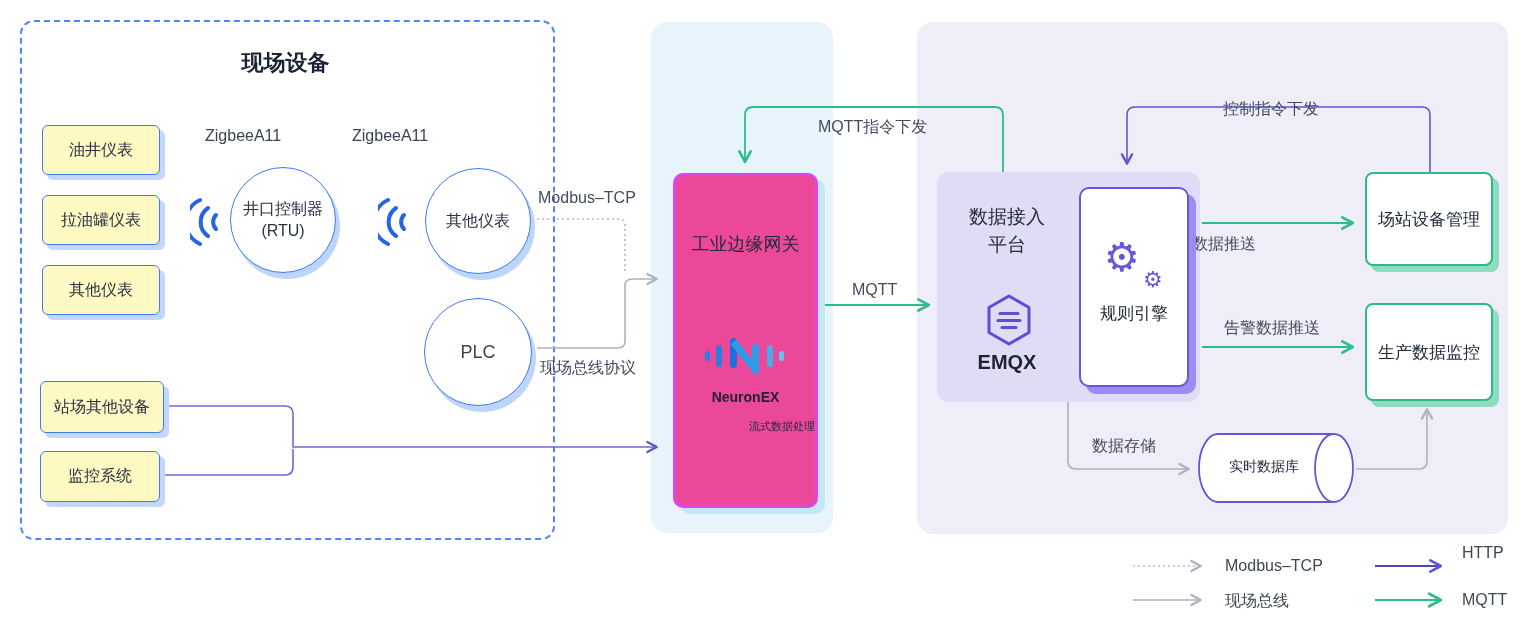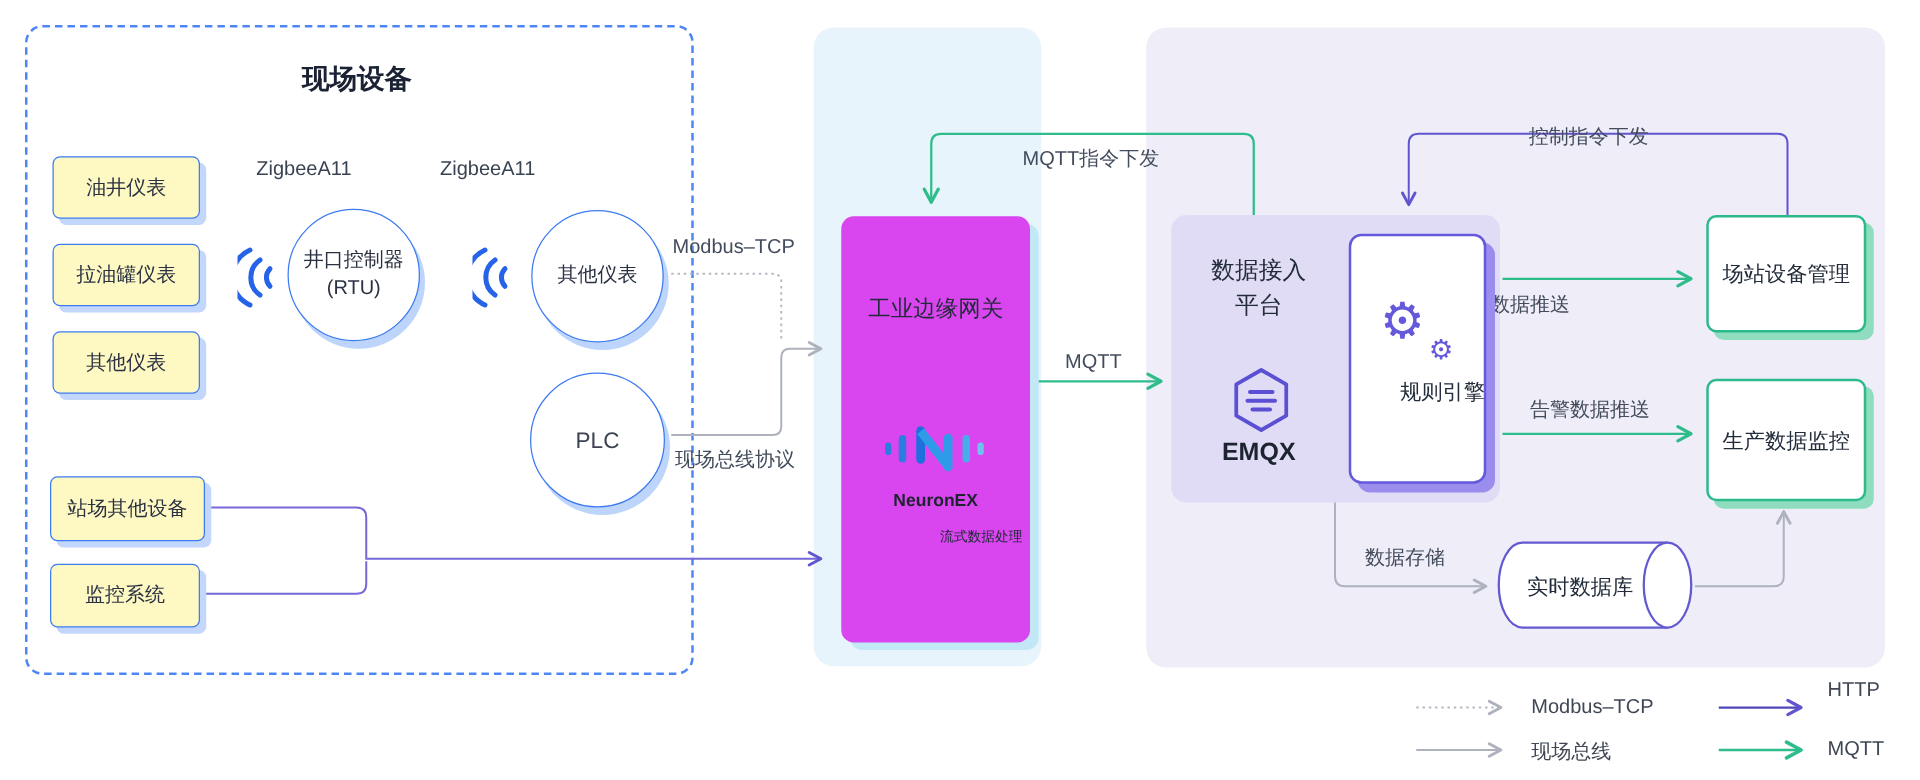--- a/index.html
+++ b/index.html
@@ -14,21 +14,21 @@
   .zone-purple{background:#e0dcf5;border-radius:12px;}
   .zone-title{font-size:22px;font-weight:bold;color:#1a2233;text-align:center;}
   
   .dev-box{background:#fef9c3;border:1.5px solid #3c7bf0;border-radius:6px;
            box-shadow:5px 5px 0 #c3d6fc;display:flex;align-items:center;justify-content:center;
            font-size:16px;color:#2a3142;}
   .dev-circle{background:#fff;border:1.5px solid #3c7bf0;border-radius:50%;
               box-shadow:4px 6px 0 #bdd5fb;display:flex;flex-direction:column;align-items:center;
               justify-content:center;font-size:16px;color:#2a3142;line-height:1.35;text-align:center;}
   
-  .gw-box{background:#d946ef;border:6px solid #d946ef;border-radius:10px;box-shadow:7px 6px 0 #c2e8f6;}
+  .gw-box{background:#ec4899;border:3px solid #d946ef;border-radius:10px;box-shadow:7px 6px 0 #c2e8f6;}
   .gw-title{font-size:18px;color:#222b3a;text-align:center;}
   .gw-brand{font-size:14px;font-weight:bold;color:#1d2430;text-align:center;}
   .gw-sub{font-size:11px;color:#222b3a;text-align:right;}
   
   .rule-box{background:#fff;border:2px solid #6458db;border-radius:10px;box-shadow:7px 7px 0 #9a8ded;}
   .green-box{background:#fff;border:2px solid #2cba8c;border-radius:8px;box-shadow:6px 6px 0 #8fddbe;
              display:flex;align-items:center;justify-content:center;font-size:17px;color:#232c3b;}
   .plat-title{font-size:19px;font-weight:500;color:#232c3b;text-align:center;line-height:1.45;}
   .emqx-label{font-size:20px;font-weight:bold;color:#1d2430;text-align:center;}
   .gear{color:#6458db;line-height:1;}
@@ -162,26 +162,26 @@
       <line x1="17" y1="21.5" x2="35" y2="21.5"></line>
       <line x1="15" y1="28.5" x2="37" y2="28.5"></line>
       <line x1="19" y1="35.5" x2="33" y2="35.5"></line>
     </g>
   </svg>
   <div class="abs emqx-label" style="left:957px;top:351px;width:100px;">EMQX</div>
 
   <div class="abs rule-box" style="left:1079px;top:187px;width:106px;height:196px;">
     <span class="abs gear" style="left:23px;top:48px;font-size:40px;">⚙</span>
     <span class="abs gear" style="left:62px;top:80px;font-size:22px;">⚙</span>
-    <div class="abs" style="left:0;top:113px;width:106px;text-align:center;font-size:17px;color:#232c3b;padding-left:20px;">规则引擎</div>
+    <div class="abs" style="left:0;top:113px;width:106px;text-align:center;font-size:17px;color:#232c3b;">规则引擎</div>
   </div>
 
   <div class="abs green-box" style="left:1365px;top:172px;width:124px;height:90px;">场站设备管理</div>
   <div class="abs green-box" style="left:1365px;top:303px;width:124px;height:94px;">生产数据监控</div>
 
-  <div class="abs nowrap" style="left:1208px;top:458px;width:112px;text-align:center;font-size:17px;color:#232c3b;">实时数据库</div>
+  <div class="abs nowrap" style="left:1208px;top:458px;width:112px;text-align:center;font-size:14px;color:#232c3b;">实时数据库</div>
 
   <div class="abs legend-lbl nowrap" style="left:1225px;top:557px;">Modbus–TCP</div>
   <div class="abs legend-lbl nowrap" style="left:1225px;top:591px;">现场总线</div>
   <div class="abs legend-lbl nowrap" style="left:1462px;top:544px;">HTTP</div>
   <div class="abs legend-lbl nowrap" style="left:1462px;top:591px;">MQTT</div>
 
 </div>
 
 </body></html>

